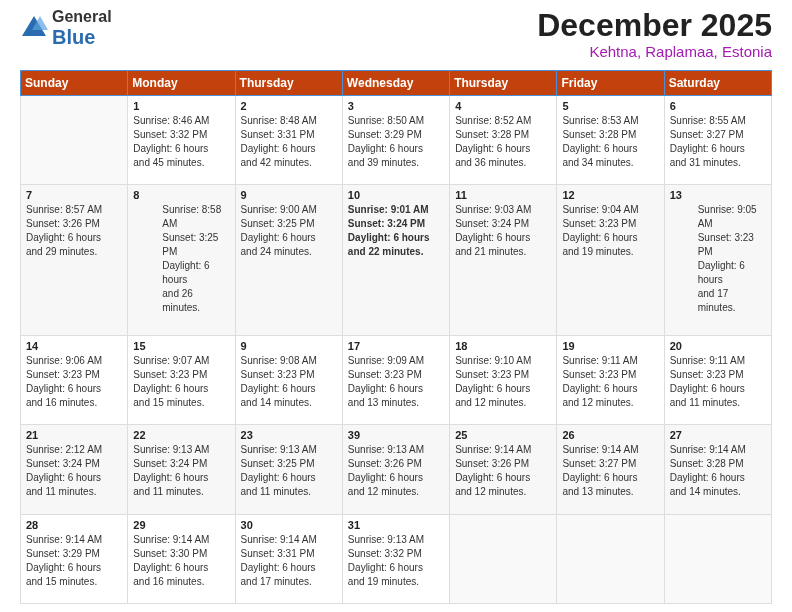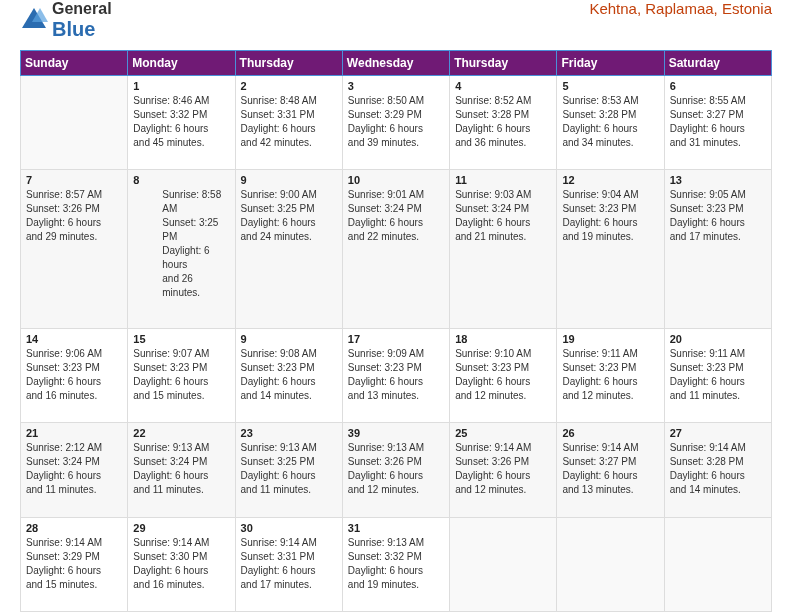--- a/index.html
+++ b/index.html
@@ -6,21 +6,21 @@
     body {
       width: 792px;
       height: 612px;
       font-family: Arial, sans-serif;
       background: #fff;
       overflow: hidden;
     }
     .page {
       width: 792px;
       height: 612px;
-      padding: 0 20px;
+      padding: 8px 20px;
       display: flex;
       flex-direction: column;
     }
     .header {
       display: flex;
       justify-content: space-between;
       align-items: flex-start;
       margin-bottom: 10px;
     }
     .logo {
@@ -51,31 +51,31 @@
       text-align: right;
     }
     .main-title {
       font-size: 32px;
       font-weight: bold;
       color: #222;
       line-height: 1.1;
     }
     .subtitle {
       font-size: 15px;
-      color: #c2410c;
+      color: #a21caf;
     }
     .calendar {
       flex: 1;
       border: 1px solid #ccc;
       border-collapse: collapse;
       width: 100%;
       table-layout: fixed;
     }
     .calendar th {
-      background: #701a75;
+      background: #c2410c;
       color: #fff;
       font-size: 12px;
       font-weight: bold;
       padding: 5px 4px;
       text-align: left;
       border: 1px solid #4a90d9;
     }
     .calendar td {
       vertical-align: top;
       padding: 4px 5px;
@@ -113,20 +113,21 @@
       <svg class="logo-icon" viewBox="0 0 28 28">
         <polygon points="14,2 26,22 2,22" fill="#2b6cb0"></polygon>
         <polygon points="20,2 28,16 12,16" fill="#5ba3e0" opacity="0.7"></polygon>
       </svg>
       <div class="logo-text">
         <span class="logo-general">General</span>
         <span class="logo-blue">Blue</span>
       </div>
     </div>
     <div class="title-block">
+      <div class="main-title">December 2025</div>
       <div class="subtitle">Kehtna, Raplamaa, Estonia</div>
     </div>
   </div>
 
   <table class="calendar">
     <thead>
       <tr>
       <th>Sunday</th>
           <th>Monday</th>
           <th>Thursday</th>
@@ -199,42 +200,42 @@
           </td>
           <td>
             <span class="day-num">9</span>
             <div class="day-info" style="white-space: pre-line;">Sunrise: 9:00 AM
 Sunset: 3:25 PM
 Daylight: 6 hours
 and 24 minutes.</div>
           </td>
           <td>
             <span class="day-num">10</span>
-            <div class="day-info" style="white-space: pre-line;">Sunrise: 9:01 AM
+            <div class="day-info" style="white-space: pre-line; font-weight: bold;">Sunrise: 9:01 AM
 Sunset: 3:24 PM
 Daylight: 6 hours
 and 22 minutes.</div>
           </td>
           <td>
             <span class="day-num">11</span>
             <div class="day-info" style="white-space: pre-line;">Sunrise: 9:03 AM
 Sunset: 3:24 PM
 Daylight: 6 hours
 and 21 minutes.</div>
           </td>
           <td>
             <span class="day-num">12</span>
             <div class="day-info" style="white-space: pre-line;">Sunrise: 9:04 AM
 Sunset: 3:23 PM
 Daylight: 6 hours
 and 19 minutes.</div>
           </td>
           <td>
             <span class="day-num">13</span>
-            <div class="day-info" style="white-space: pre-line;">Sunrise: 9:05 AM
+            <div class="day-info" style="white-space: pre-line; margin-left: 28px;">Sunrise: 9:05 AM
 Sunset: 3:23 PM
 Daylight: 6 hours
 and 17 minutes.</div>
           </td>
         </tr>
         <tr>
           <td>
             <span class="day-num">14</span>
             <div class="day-info" style="white-space: pre-line;">Sunrise: 9:06 AM
 Sunset: 3:23 PM

